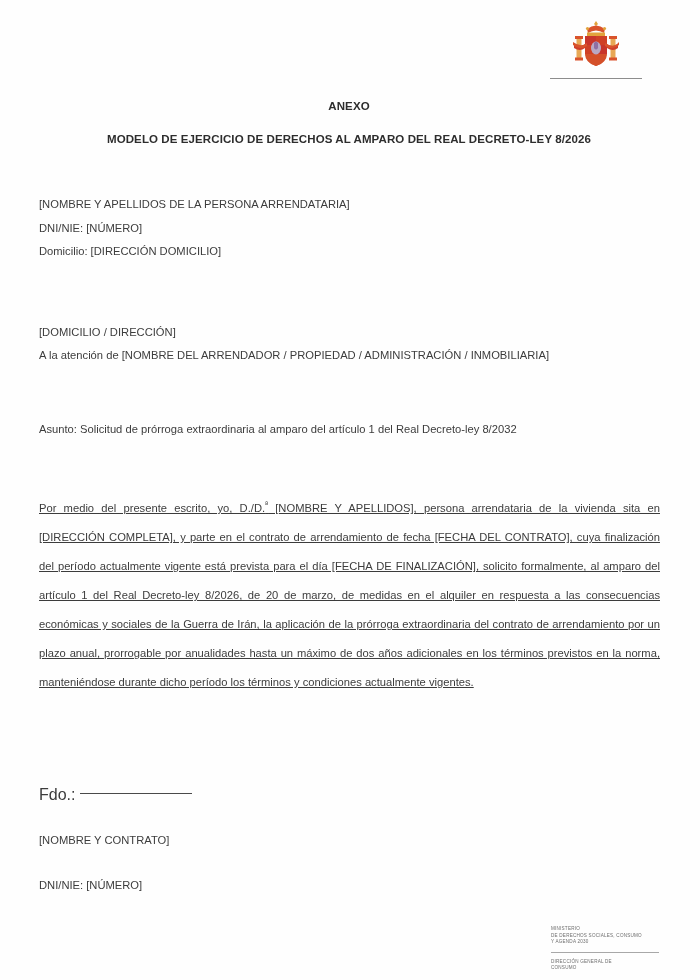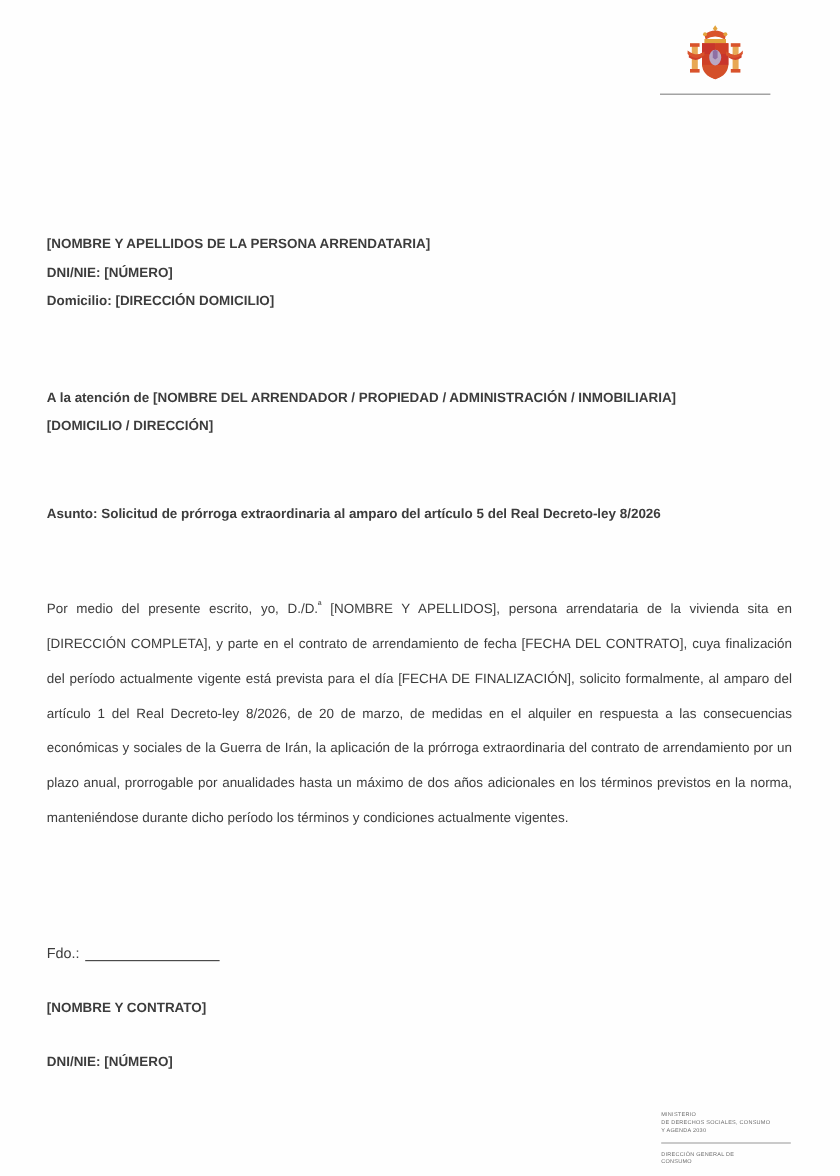--- a/index.html
+++ b/index.html
@@ -68,46 +68,47 @@
     top: 193px;
     left: 39px;
     width: 621px;
   }
   .line {
     font-size: 11.2px;
     line-height: 23.5px;
     color: #3c3c3c;
     white-space: pre-wrap;
   }
-  .block { margin: 0; font-weight: bold; }
+  .block { margin: 0; }
   .gap-sender   { height: 57px; }
   .gap-addressee{ height: 50px; }
   .gap-subject  { height: 42px; }
   .gap-para     { height: 32px; }
   .gap-place    { height: 43px; }
 
   .paragraph {
     font-size: 11.2px;
     line-height: 29px;
     text-align: justify;
     text-justify: inter-word;
     color: #3c3c3c;
+    text-decoration: underline;
   }
   .paragraph .ord {
     font-size: 8px;
     vertical-align: super;
     line-height: 0;
   }
 
   .sign-row {
-    font-size: 12px;
+    font-size: 16px;
     line-height: 23.5px;
     color: #3c3c3c;
     display: flex;
-    align-items: center;
+    align-items: flex-start;
   }
   .sign-rule {
     display: inline-block;
     width: 112px;
     border-bottom: 1.3px solid #4a4a4a;
     margin-left: 5px;
     height: 10px;
   }
   .row-spacer { height: 22px; }
 
@@ -164,39 +165,43 @@
       <ellipse cx="28" cy="30" rx="5" ry="6.5" fill="#b9a8c4"></ellipse>
       <path d="M26 25 q2 -3 4 0 l0 5 q-2 3 -4 0 Z" fill="#8e6fa3"></path>
       <path d="M17 36 q11 5 22 0 q-2 9 -11 12 q-9 -3 -11 -12 Z" fill="#d4502a"></path>
 
       <path d="M5 24 q8 6 14 1 l0 3 q-7 5 -14 -1 Z" fill="#d9532c"></path>
       <path d="M37 25 q8 6 14 -1 l0 3 q-7 6 -14 1 Z" fill="#d9532c"></path>
     </svg>
     <div class="crest-rule"></div>
   </div>
 
+  <div class="title-area">
+    <div class="doc-title">ANEXO</div>
+    <div class="doc-subtitle">MODELO DE EJERCICIO DE DERECHOS AL AMPARO DEL REAL DECRETO-LEY  8/2026</div>
+  </div>
 
   <div class="body-area">
 
     <div>
       <div class="line block">[NOMBRE Y APELLIDOS DE LA PERSONA ARRENDATARIA]</div>
       <div class="line block">DNI/NIE: [NÚMERO]</div>
       <div class="line block">Domicilio: [DIRECCIÓN DOMICILIO]</div>
     </div>
 
     <div class="gap-sender"></div>
 
     <div>
+      <div class="line block">[DOMICILIO / DIRECCIÓN]</div>
       <div class="line block">A la atención de [NOMBRE DEL ARRENDADOR / PROPIEDAD / ADMINISTRACIÓN / INMOBILIARIA]</div>
-      <div class="line block">[DOMICILIO / DIRECCIÓN]</div>
     </div>
 
     <div class="gap-addressee"></div>
 
-    <div class="line block">Asunto: Solicitud de prórroga extraordinaria al amparo del artículo 5 del Real Decreto-ley 8/2026</div>
+    <div class="line block">Asunto: Solicitud de prórroga extraordinaria al amparo del artículo 1 del Real Decreto-ley 8/2032</div>
 
     <div class="gap-subject"></div>
 
     <p class="paragraph"><span>Por medio del presente escrito, yo, D./D.</span><span class="ord">ª</span><span> [NOMBRE Y APELLIDOS], persona arrendataria de la vivienda sita en [DIRECCIÓN COMPLETA], y parte en el contrato de arrendamiento de fecha [FECHA DEL CONTRATO], cuya finalización del período actualmente vigente está prevista para el día [FECHA DE FINALIZACIÓN], solicito formalmente, al amparo del artículo 1 del Real Decreto-ley 8/2026, de 20 de marzo, de medidas en el alquiler en respuesta a las consecuencias económicas y sociales de la Guerra de Irán, la aplicación de la prórroga extraordinaria del contrato de arrendamiento por un plazo anual, prorrogable por anualidades hasta un máximo de dos años adicionales en los términos previstos en la norma, manteniéndose durante dicho período los términos y condiciones actualmente vigentes.</span></p>
 
     <div class="gap-para"></div>
 
 
     <div class="gap-place"></div>
 

